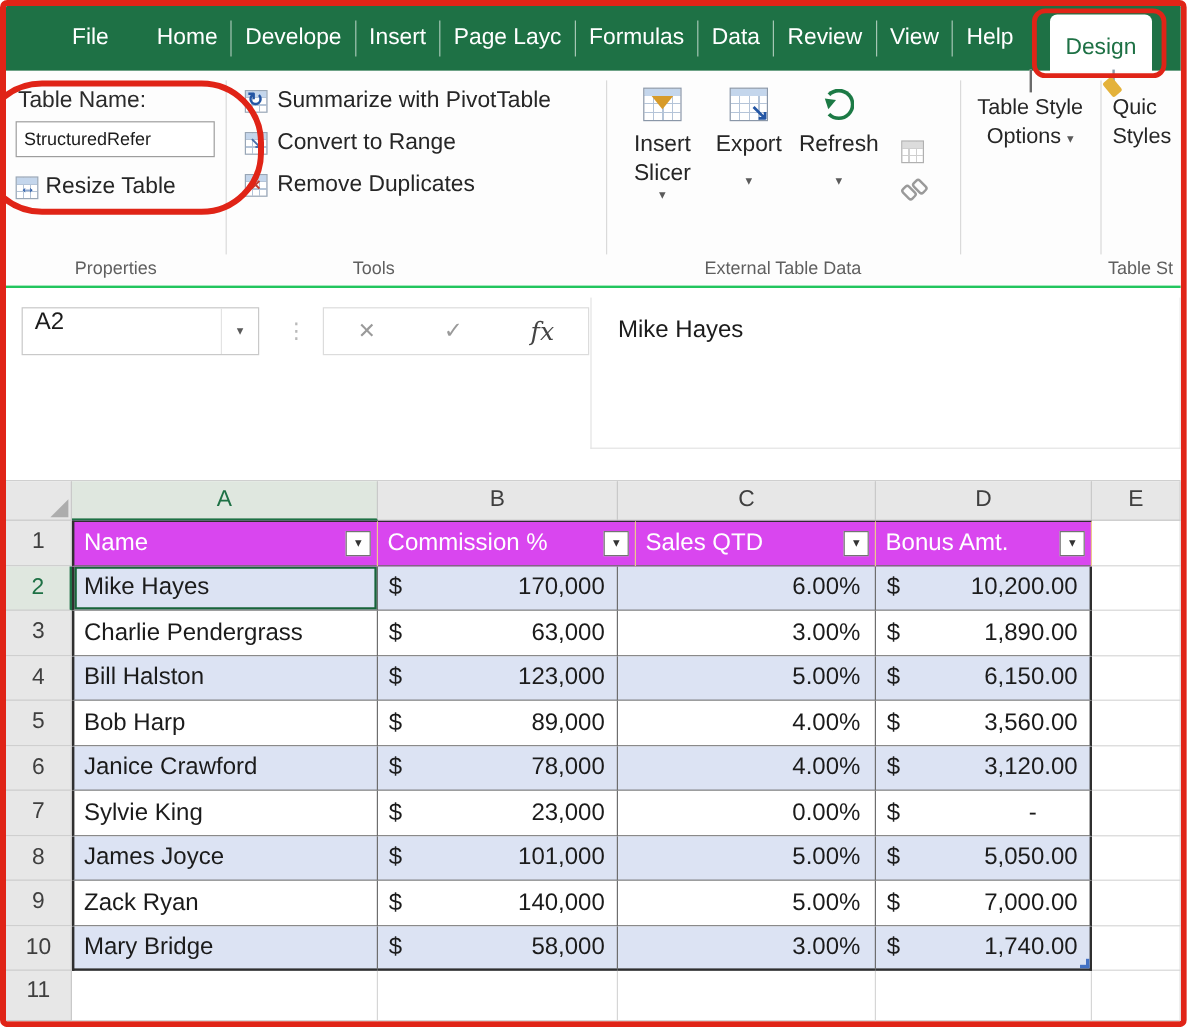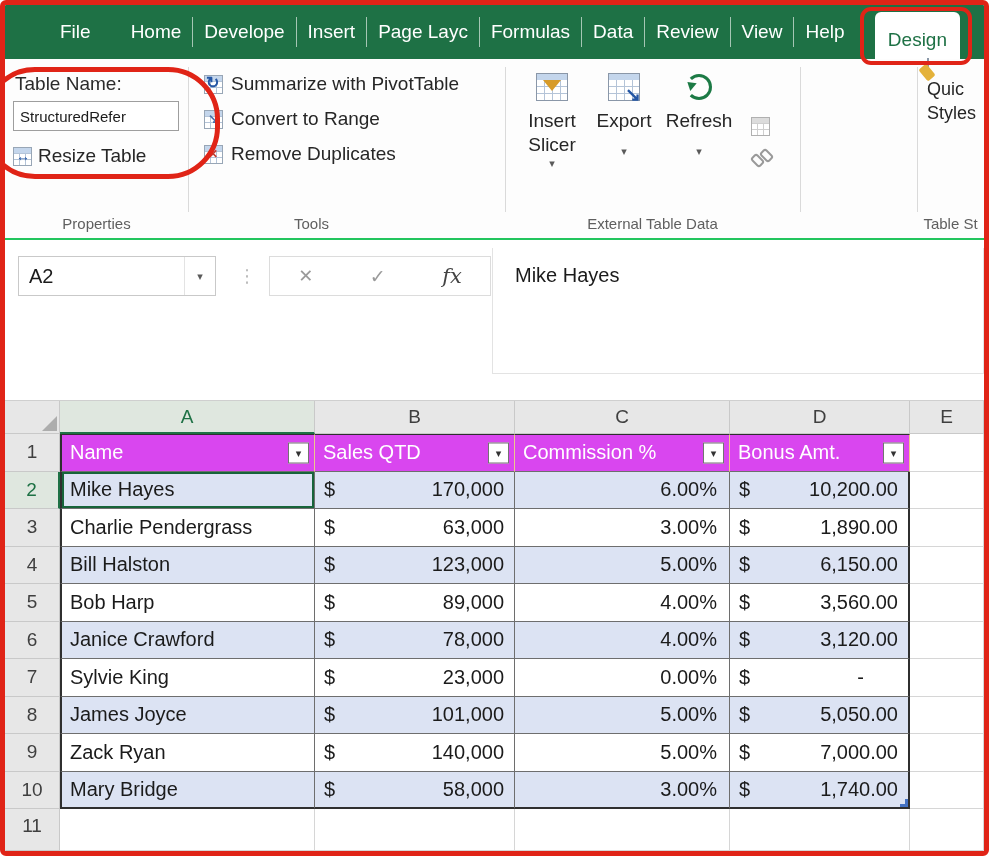--- a/index.html
+++ b/index.html
@@ -66,21 +66,21 @@
   .quicki::after{content:"";position:absolute;right:-4px;bottom:-4px;width:10px;height:15px;background:#e4b23a;transform:rotate(-40deg);border-radius:2px;}
   .ctr{margin:8px auto 6px;}
   .ddc{color:#5a5a5a;font-size:11px;line-height:12px;}
   .ddc::before{content:"▾";}
   .g-x::before{content:"✕";color:#9a9a9a;font-size:18px;}
   .g-check::before{content:"✓";color:#9a9a9a;font-size:19px;}
   .g-dots::before{content:"⋮";color:#b9b9b9;font-size:18px;}
 
   
   .fbar{position:relative;height:160px;background:#fff;}
-  .namebox{position:absolute;left:13px;top:16px;width:198px;height:40px;box-sizing:border-box;border:1px solid #c9c9c9;display:flex;align-items:center;background:#fff;}
+  .namebox{position:absolute;left:13px;top:16px;width:198px;height:40px;box-sizing:border-box;border:1px solid #c9c9c9;display:flex;align-items:flex-start;background:#fff;}
   .nb-text{flex:1;padding-left:10px;font-size:20px;color:#1b1b1b;}
   .nb-dd{width:30px;height:100%;border-left:1px solid #e3e3e3;display:flex;align-items:center;justify-content:center;}
   .fdots{position:absolute;left:233px;top:16px;height:40px;display:flex;align-items:center;}
   .fxbox{position:absolute;left:264px;top:16px;width:222px;height:40px;box-sizing:border-box;border:1px solid #dcdcdc;display:flex;align-items:center;justify-content:space-around;background:#fff;}
   .fx-fx{font-family:"DejaVu Serif",serif;font-style:italic;font-size:21px;color:#444;}
   .fcontent{position:absolute;left:487px;top:8px;right:0;height:126px;box-sizing:border-box;border:1px solid #e3e3e3;border-top:none;padding:16px 0 0 22px;font-size:20px;color:#1b1b1b;background:#fff;}
 
   
   .sheet{position:absolute;top:395px;left:0;right:0;bottom:0;display:flex;flex-direction:column;background:#fff;}
   .r{display:flex;height:37.5px;flex:0 0 auto;}
@@ -186,20 +186,25 @@
         </div>
         <div class="minicol">
           <span class="icn icn-gray"></span>
           <span class="icn icn-unlink"></span>
         </div>
       </div>
       <div class="grp-label">External Table Data</div>
     </div>
     <div class="vsep" style="left:795px"></div>
 
+    <div class="grp grp-tso">
+      <span class="bigicn2 ctr"></span>
+      <div class="tso-line">Table Style</div>
+      <div class="tso-line"><span>Options</span> <span class="ddc"></span></div>
+    </div>
     <div class="vsep" style="left:912px"></div>
 
     <div class="grp grp-quick">
       <span class="bigicn quicki"></span>
       <div class="q-line">Quic</div>
       <div class="q-line">Styles</div>
       <div class="grp-label">Table St</div>
     </div>
 
     <div class="anno-oval"></div>
@@ -233,28 +238,28 @@
     </div>
 
     <div class="r">
       <div class="c hd cw0">1</div>
       <div class="c th cw1 ledge">
         <span>Name</span>
         <span class="fbtn">
             <span class="ddc"></span>
           </span>
       </div>
-      <div class="c th cw2">
-        <span>Sales QTD</span>
+      <div class="c th cw3">
+        <span>Commission %</span>
         <span class="fbtn">
             <span class="ddc"></span>
           </span>
       </div>
-      <div class="c th cw3">
-        <span>Commission %</span>
+      <div class="c th cw2">
+        <span>Sales QTD</span>
         <span class="fbtn">
             <span class="ddc"></span>
           </span>
       </div>
       <div class="c th cw4 dcol">
         <span>Bonus Amt.</span>
         <span class="fbtn">
             <span class="ddc"></span>
           </span>
       </div>

